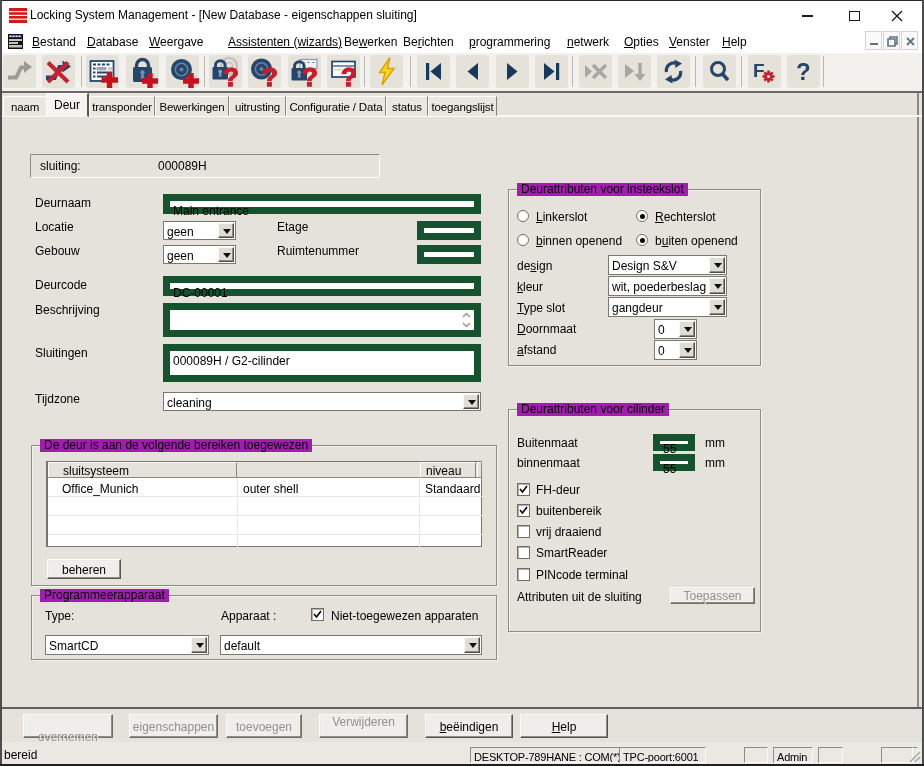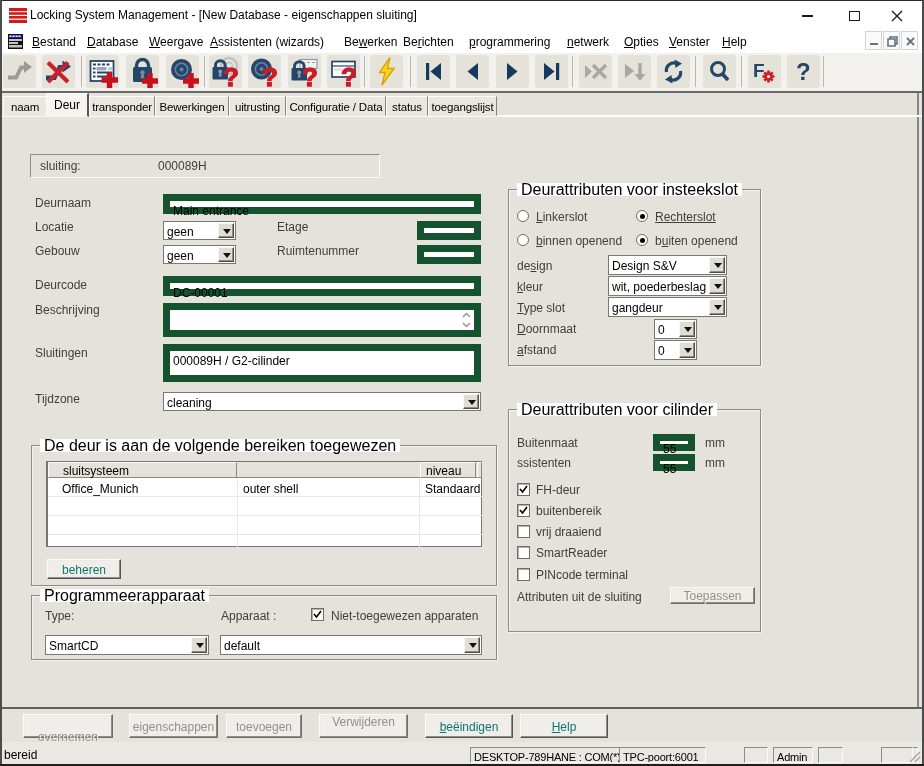--- a/index.html
+++ b/index.html
@@ -1,26 +1,26 @@
 <!DOCTYPE html>
 <html><head>
 <meta charset="utf-8">
 <style>
 html,body{margin:0;padding:0;}
 body{width:924px;height:766px;position:relative;background:#e5e2db;font-family:"Liberation Sans",sans-serif;font-size:12px;overflow:hidden;}
 *{box-sizing:border-box;}
 .abs{position:absolute;}
-.lbl{position:absolute;color:#404040;font-size:12px;line-height:13px;white-space:nowrap;}
+.lbl{position:absolute;color:#000000;font-size:12px;line-height:13px;white-space:nowrap;}
 .inp{position:absolute;background:#fff;border:7px solid #14532d;font-size:12px;color:#000;white-space:nowrap;padding:3px 0 0 3px;}
 .combo{position:absolute;background:#fff;border:1px solid #7a786f;font-size:12px;color:#000;white-space:nowrap;padding:3px 0 0 3px;}
 .ca{position:absolute;right:1px;top:1px;bottom:1px;width:16px;background:#e0ddd6;border:1px solid;border-color:#f8f7f4 #4e4d49 #4e4d49 #f8f7f4;box-shadow:inset -1px -1px 0 #8f8c86;}
 .ca:after{content:"";position:absolute;left:4px;top:5px;border-left:4px solid transparent;border-right:4px solid transparent;border-top:5px solid #111;}
 .gb{position:absolute;border:1px solid #8f8c86;box-shadow:inset 1px 1px 0 #f4f3f0, 1px 1px 0 #f4f3f0;}
-.gbt{position:absolute;top:-7px;left:8px;background:#ffffff;padding:0 4px;font-size:16px;line-height:13px;white-space:nowrap;}
-.btn{position:absolute;background:#efeeea;border:1px solid;border-color:#fcfbf9 #55544f #55544f #fcfbf9;box-shadow:inset -1px -1px 0 #8f8c86,inset 1px 1px 0 #eceae6;font-size:12px;color:#0f766e;text-align:center;}
+.gbt{position:absolute;top:-7px;left:8px;background:#a21caf;padding:0 4px;font-size:12px;line-height:13px;white-space:nowrap;}
+.btn{position:absolute;background:#efeeea;border:1px solid;border-color:#fcfbf9 #55544f #55544f #fcfbf9;box-shadow:inset -1px -1px 0 #8f8c86,inset 1px 1px 0 #eceae6;font-size:12px;color:#000000;text-align:center;}
 .btn.dis{color:#94918b;text-shadow:1px 1px 0 #f0efec;border-color:#fcfbf9 #6e6d68 #6e6d68 #fcfbf9;}
 .cb{position:absolute;width:13px;height:13px;background:#fff;border:1px solid #6f6d66;box-shadow:inset 1px 1px 0 #b4b1aa;}
 .radio{position:absolute;width:12px;height:12px;background:#fff;border:1px solid #6f6d66;border-radius:50%;}
 .radio.sel:after{content:"";position:absolute;left:2.5px;top:2.5px;width:5px;height:5px;background:#000;border-radius:50%;}
 .tb-btn{position:absolute;top:55px;width:33px;height:33px;background:#e5e2da;border-radius:3px;}
 .tb-sep{position:absolute;top:56px;height:31px;width:1px;background:#bbb8b2;}
 .tab{position:absolute;top:96px;height:20px;background:#eae7e1;border:1px solid;border-color:#fcfbf9 #85837e #eae7e1 #fcfbf9;font-size:11.5px;letter-spacing:-0.15px;text-align:center;padding-top:4px;white-space:nowrap;overflow:hidden;}
 .menu-item{position:absolute;top:5px;font-size:12px;color:#000;white-space:nowrap;}
 .sp{position:absolute;background:#eae8e3;border:1px solid;border-color:#8f8c86 #fbfaf8 #fbfaf8 #8f8c86;font-size:11px;letter-spacing:-0.2px;padding:3px 0 0 3px;white-space:nowrap;overflow:hidden;}
 u{text-decoration:underline;text-underline-offset:1px;}
@@ -56,21 +56,21 @@
       <rect x="4.5" y="1.5" width="2" height="1.5" fill="#fff"></rect>
       <rect x="7.5" y="1.5" width="2" height="1.5" fill="#fff"></rect>
       <rect x="10.5" y="1.5" width="2" height="1.5" fill="#fff"></rect>
     <rect x="1" y="5" width="13" height="2" fill="#c8c4bc"></rect>
     <rect x="1" y="8" width="9" height="2" fill="#c8c4bc"></rect>
     <rect x="1" y="11" width="13" height="2.5" fill="#c8c4bc"></rect>
   </svg>
   <div class="menu-item" style="left:30px;"><u>B</u>estand</div>
   <div class="menu-item" style="left:85px;"><u>D</u>atabase</div>
   <div class="menu-item" style="left:147px;"><u>W</u>eergave</div>
-  <div class="menu-item" style="left:208px;"><u>A</u>ssistenten (wizards)</div>
+  <div class="menu-item" style="left:226px;text-decoration:underline;"><u>A</u>ssistenten (wizards)</div>
   <div class="menu-item" style="left:342px;">Be<u>w</u>erken</div>
   <div class="menu-item" style="left:401px;">Be<u>r</u>ichten</div>
   <div class="menu-item" style="left:467px;"><u>p</u>rogrammering</div>
   <div class="menu-item" style="left:565px;"><u>n</u>etwerk</div>
   <div class="menu-item" style="left:622px;"><u>O</u>pties</div>
   <div class="menu-item" style="left:667px;"><u>V</u>enster</div>
   <div class="menu-item" style="left:720px;"><u>H</u>elp</div>
 
   <div style="position:absolute;left:863px;top:1px;width:17px;height:19px;border:1px solid #d4d4d4;background:#fafafa;">
       <div style="position:absolute;left:4px;top:11px;width:8px;height:2px;background:#5d7487;"></div>
@@ -337,21 +337,21 @@
 <div class="lbl" style="left:331px;top:610px;">Niet-toegewezen apparaten</div>
 <div class="combo" style="left:45px;top:635px;width:164px;height:20px;">SmartCD<div class="ca"></div></div>
 <div class="combo" style="left:220px;top:635px;width:262px;height:20px;">default<div class="ca"></div></div>
 
 <div class="gb" style="left:508px;top:189px;width:253px;height:177px;">
   <div class="gbt">Deurattributen voor insteekslot</div>
 </div>
 <div class="radio" style="left:517px;top:210px;"></div>
 <div class="lbl" style="left:536px;top:211px;"><u>L</u>inkerslot</div>
 <div class="radio sel" style="left:636px;top:210px;"></div>
-<div class="lbl" style="left:655px;top:211px;text-decoration:underline;"><u>R</u>echterslot</div>
+<div class="lbl" style="left:655px;top:211px;"><u>R</u>echterslot</div>
 <div class="radio" style="left:517px;top:234px;"></div>
 <div class="lbl" style="left:536px;top:235px;"><u>b</u>innen openend</div>
 <div class="radio sel" style="left:636px;top:234px;"></div>
 <div class="lbl" style="left:655px;top:235px;">b<u>u</u>iten openend</div>
 <div class="lbl" style="left:517px;top:260px;">de<u>s</u>ign</div>
 <div class="combo" style="left:608px;top:255px;width:119px;height:20px;">Design S&amp;V<div class="ca"></div></div>
 <div class="lbl" style="left:517px;top:281px;"><u>k</u>leur</div>
 <div class="combo" style="left:608px;top:276px;width:119px;height:20px;">wit, poederbeslag<div class="ca"></div></div>
 <div class="lbl" style="left:517px;top:302px;"><u>T</u>ype slot</div>
 <div class="combo" style="left:608px;top:297px;width:119px;height:20px;">gangdeur<div class="ca"></div></div>
@@ -359,21 +359,21 @@
 <div class="combo" style="left:654px;top:319px;width:43px;height:20px;">0<div class="ca"></div></div>
 <div class="lbl" style="left:517px;top:344px;"><u>a</u>fstand</div>
 <div class="combo" style="left:654px;top:340px;width:43px;height:20px;">0<div class="ca"></div></div>
 
 <div class="gb" style="left:508px;top:409px;width:253px;height:223px;">
   <div class="gbt">Deurattributen voor cilinder</div>
 </div>
 <div class="lbl" style="left:517px;top:437px;">Buitenmaat</div>
 <div class="inp" style="left:653px;top:434px;width:42px;height:17px;padding-top:1px;">55</div>
 <div class="lbl" style="left:705px;top:437px;">mm</div>
-<div class="lbl" style="left:517px;top:457px;">ssistenten</div>
+<div class="lbl" style="left:517px;top:457px;">binnenmaat</div>
 <div class="inp" style="left:653px;top:454px;width:42px;height:17px;padding-top:1px;">55</div>
 <div class="lbl" style="left:705px;top:457px;">mm</div>
 <div class="cb" style="left:517px;top:483px;">
     <svg style="position:absolute;left:1px;top:1px;" width="9" height="9" viewBox="0 0 9 9">
       <path d="M1 4 L3.5 7 L8 1" fill="none" stroke="#000" stroke-width="1.6"></path>
     </svg>
   </div>
 <div class="lbl" style="left:536px;top:484px;">FH-deur</div>
 <div class="cb" style="left:517px;top:504px;">
     <svg style="position:absolute;left:1px;top:1px;" width="9" height="9" viewBox="0 0 9 9">

